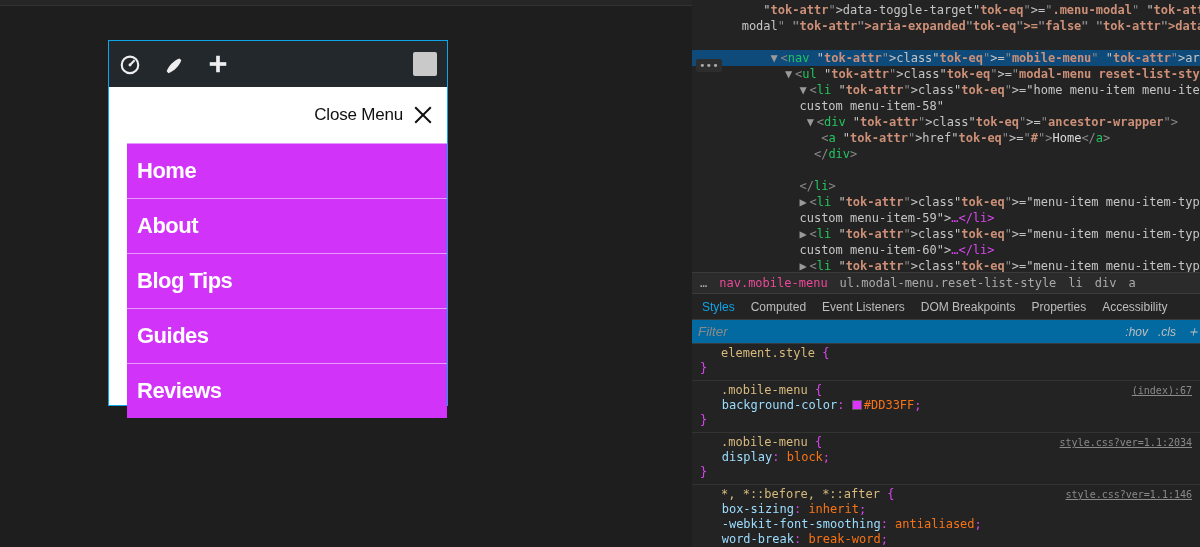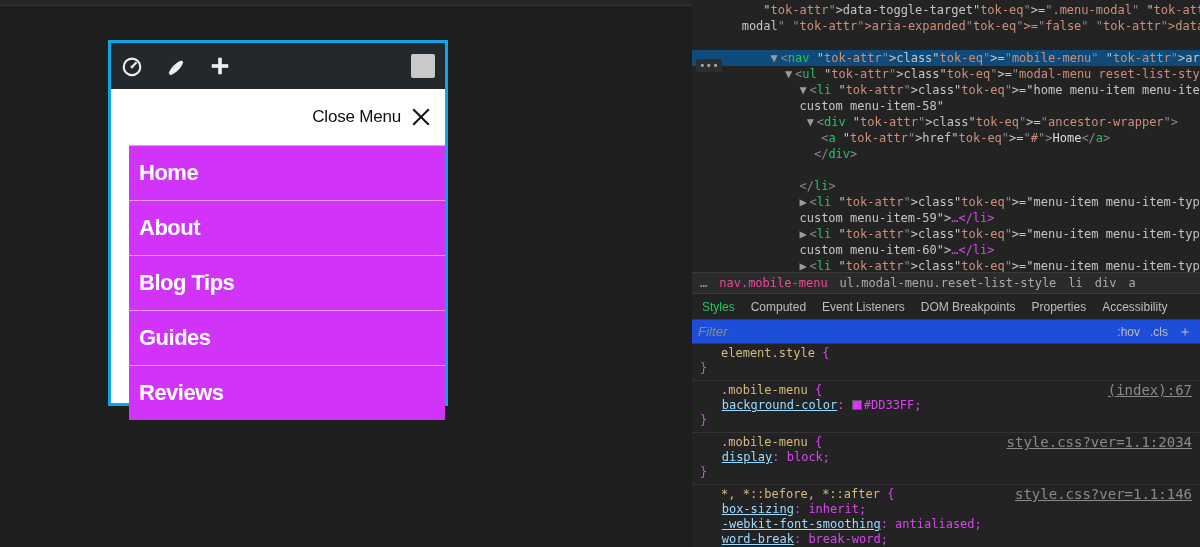--- a/index.html
+++ b/index.html
@@ -23,21 +23,21 @@
   .preview-top-strip {
     position: absolute;
     left: 0; top: 0; right: 0; height: 6px;
     background: #262626;
     border-bottom: 1px solid #333;
   }
   .device-frame {
     position: absolute;
     left: 108px; top: 40px;
     width: 340px; height: 366px;
-    border: 3px solid #0ea5e9;
+    border: 1px solid #0ea5e9;
     background: #fff;
   }
   .wp-adminbar {
     height: 46px;
     background: #23282d;
     display: flex;
     align-items: center;
     padding: 0 10px;
     gap: 22px;
   }
@@ -121,27 +121,27 @@
   .el-ellipsis {
     position: absolute;
     left: 4px; top: 59px;
     color: #aaa;
     font-size: 11px;
     background: #2d2d2d;
     padding: 0 3px;
     border-radius: 2px;
   }
   .tok-tag { color: #22c55e; }
-  .tok-val { color: #cc8f77; }
+  .tok-val { color: #cc8f77; font-weight: bold; }
   .tok-punct { color: #888; }
   .tok-comment { color: #7a9957; }
   .tok-text { color: #dcdcdc; }
   .tok-sel { color: #d7ba7d; margin-left: 21px; }
-  .tok-prop { color: #9cdcfe; text-decoration: underline; }
-  .tok-ruleval { color: #d946ef; }
+  .tok-prop { color: #9cdcfe; }
+  .tok-ruleval { color: #f97316; }
   .tok-white { color: #d946ef; }
   .tok-tri { color: #9a9a9a; display:inline-block; width:10px; }
   .breadcrumb {
     position: absolute;
     left: 0; top: 272px; right: 0; height: 22px;
     background: #2b2b2b;
     border-top: 1px solid #3a3a3a;
     border-bottom: 1px solid #3a3a3a;
     display: flex;
     align-items: center;
@@ -157,67 +157,67 @@
     background: #232323;
     border-bottom: 1px solid #3a3a3a;
     display: flex;
     align-items: center;
     gap: 16px;
     padding: 0 10px;
     font-family: -apple-system, "Segoe UI", sans-serif;
     font-size: 12px;
     color: #bdbdbd;
   }
-  .tabs .active { color: #22c55e; }
+  .tabs .active { color: #0ea5e9; }
   .filter-row {
     position: absolute;
     left: 0; top: 320px; right: 0; height: 24px;
-    background: #1d4ed8;
+    background: #0369a1;
     border-bottom: 1px solid #3a3a3a;
     display: flex;
     align-items: center;
     font-family: -apple-system, "Segoe UI", sans-serif;
     font-size: 12px;
   }
   .filter-input {
     flex: 1;
     height: 20px;
     margin: 0 6px;
     background: transparent;
     border: none;
     color: #ccc;
     font-style: italic;
   }
   .filter-input::placeholder { color: #8a8a8a; font-style: italic; }
   .filter-right {
     display: flex;
     align-items: center;
     gap: 10px;
-    padding-right: 8px;
     color: #bdbdbd;
+    font-style: italic;
   }
   .plus {
     font-size: 14px;
     color: #bdbdbd;
   }
   .styles-area {
     position: absolute;
     left: 0; top: 344px; right: 0; bottom: 0;
     overflow: hidden;
   }
   .rule {
     padding: 2px 8px 4px 8px;
     border-bottom: 1px solid #333;
     line-height: 15px;
   }
   .rule .src {
     float: right;
     color: #8a8a8a;
     text-decoration: underline;
-    font-size: 14px;
+    font-size: 10px;
   }
   .color-swatch {
     display: inline-block;
     width: 10px; height: 10px;
     background: #DD33FF;
     border: 1px solid #555;
     vertical-align: -1px;
     margin-right: 2px;
   }
 </style>

